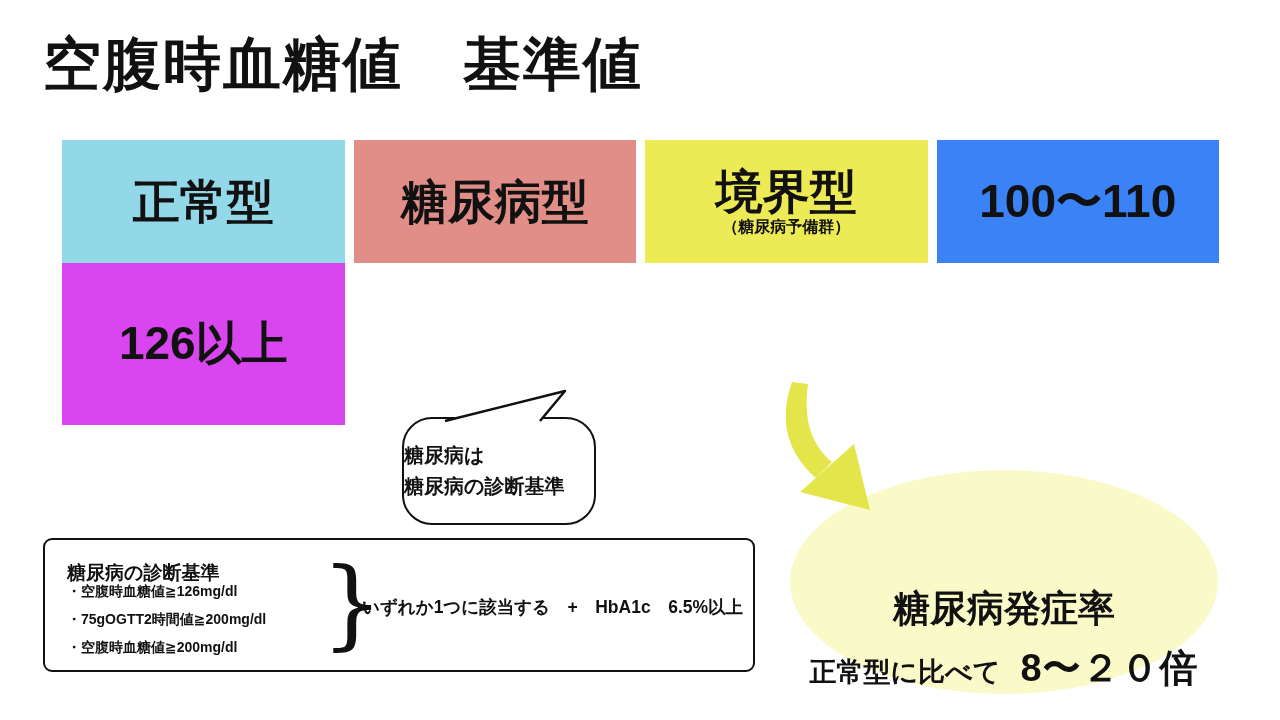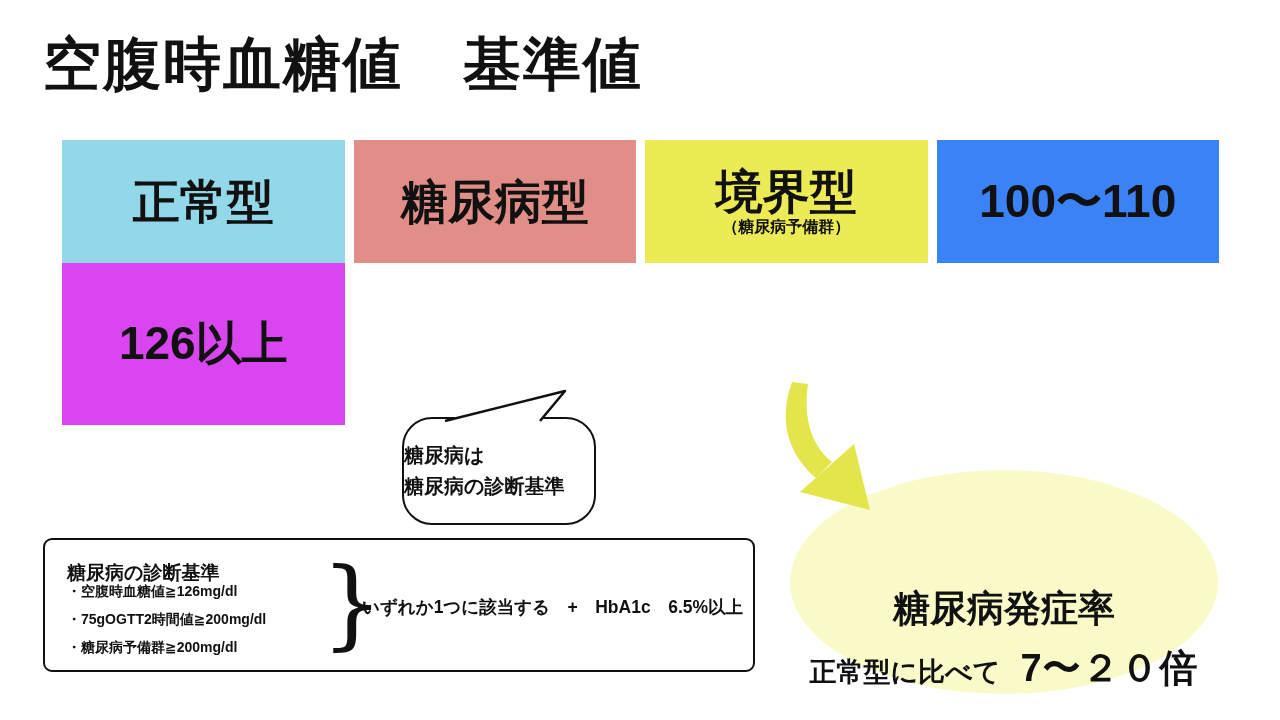--- a/index.html
+++ b/index.html
@@ -97,31 +97,31 @@
 </svg>
 <div class="bubble">
   <span>糖尿病は</span>
   <span>糖尿病の診断基準</span>
 </div>
 
 <div class="hl-ellipse" style="background: rgb(250, 250, 201);">
   <span class="hl-line1">糖尿病発症率</span>
   <span class="hl-line2">
     <span class="hl-prefix">正常型に比べて</span>
-    <span class="hl-value">7〜２０倍</span>
+    <span class="hl-value">8〜２０倍</span>
   </span>
 </div>
 
 <svg class="hl-arrow" width="120" height="145" viewBox="0 0 120 145">
   <path class="arrow-fill" d="M22,6 C8,45 18,78 46,102 L62,86 C38,66 34,38 38,8 Z" fill="#e3e54b"></path>
   <polygon class="arrow-fill" points="30,116 84,68 100,134" fill="#e3e54b"></polygon>
 </svg>
 
 <div class="criteria-box">
   <div class="criteria-title">糖尿病の診断基準</div>
   <div class="criteria-items">
     <div>・空腹時血糖値≧126mg/dl</div>
     <div>・75gOGTT2時間値≧200mg/dl</div>
-    <div>・糖尿病予備群≧200mg/dl</div>
+    <div>・空腹時血糖値≧200mg/dl</div>
   </div>
   <div class="criteria-brace">}</div>
   <div class="criteria-cond">いずれか1つに該当する　+　HbA1c　6.5%以上</div>
 </div>
 
 </body></html>

